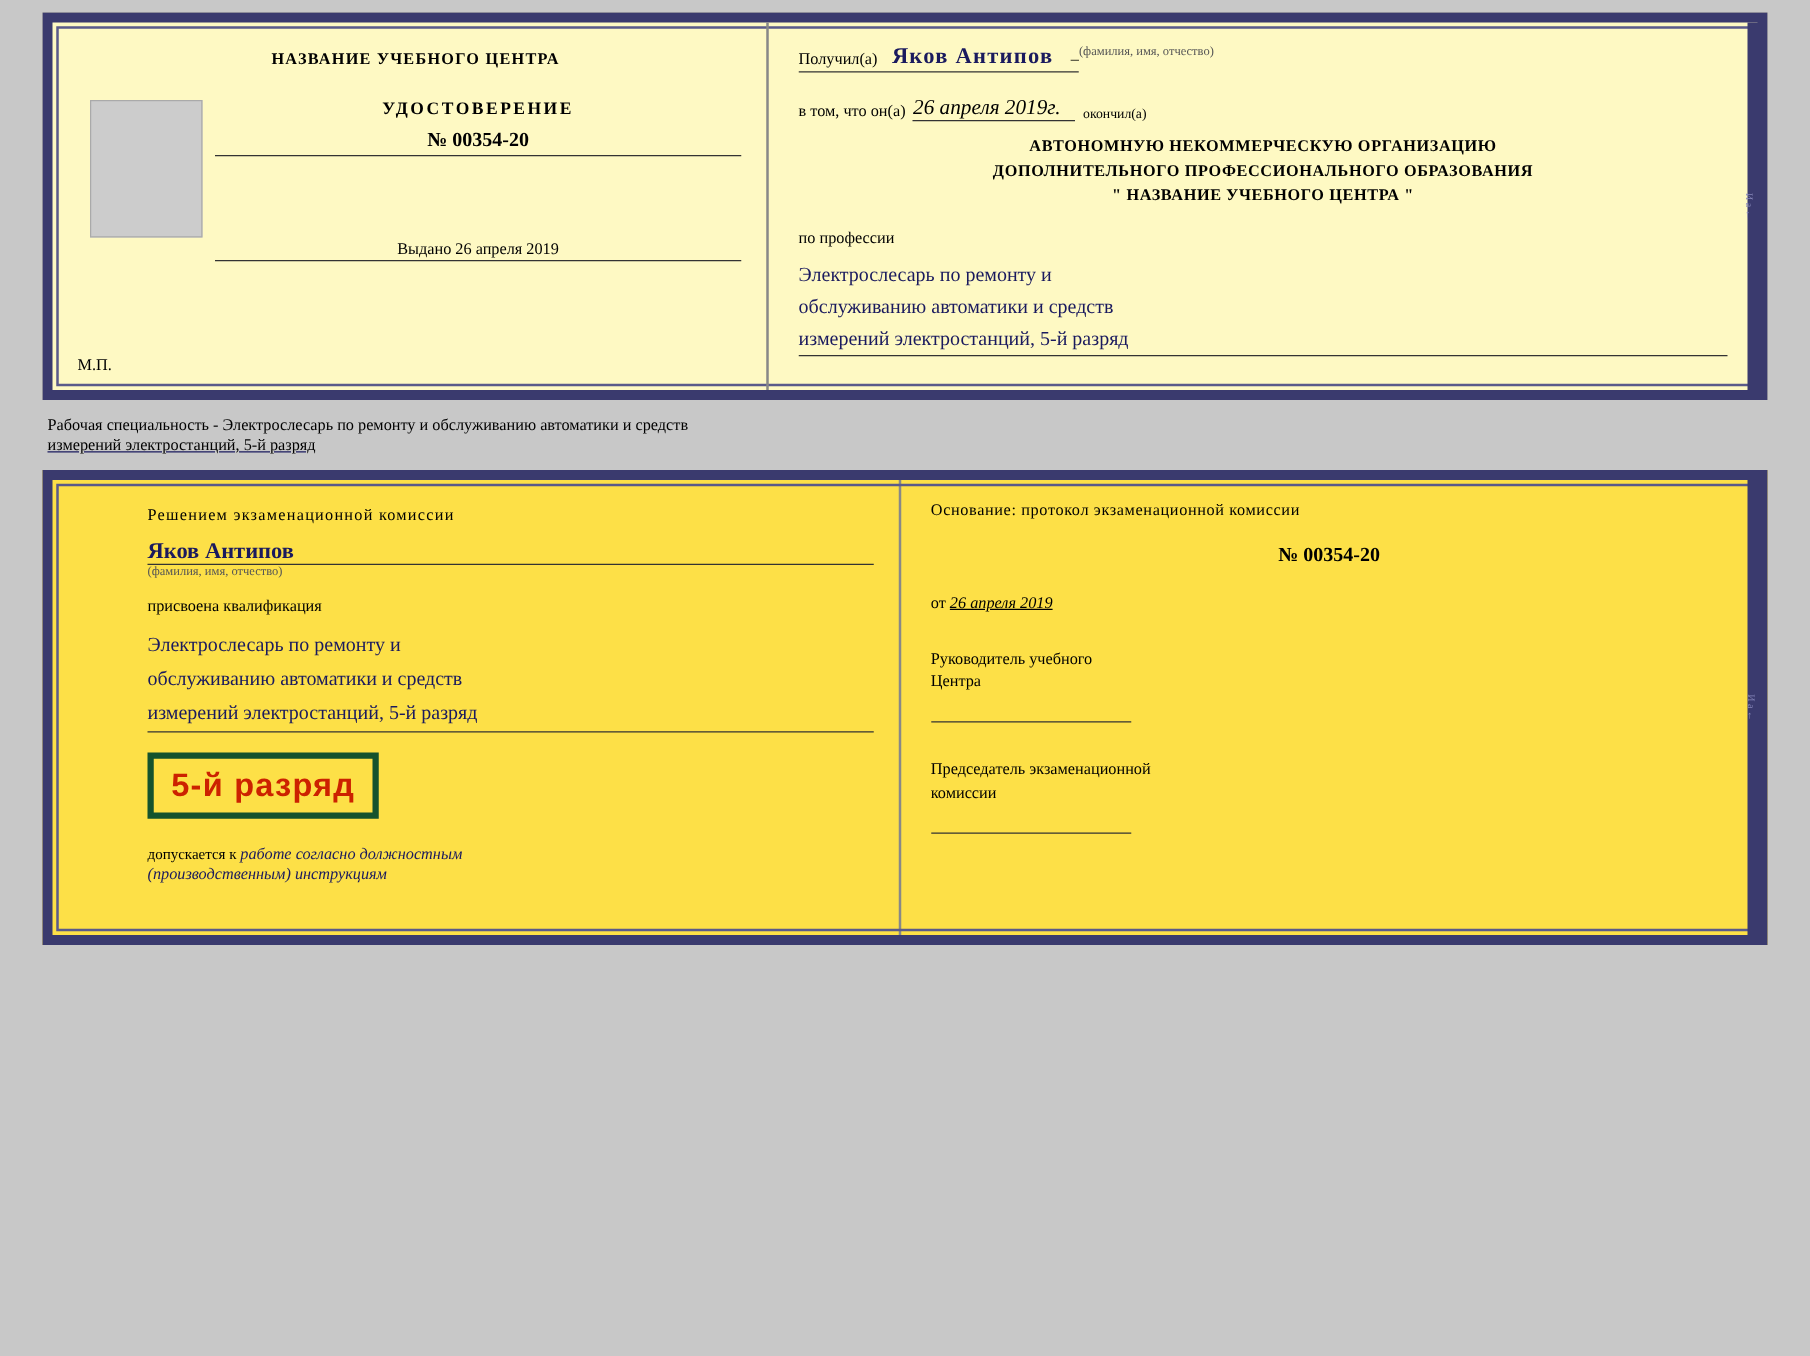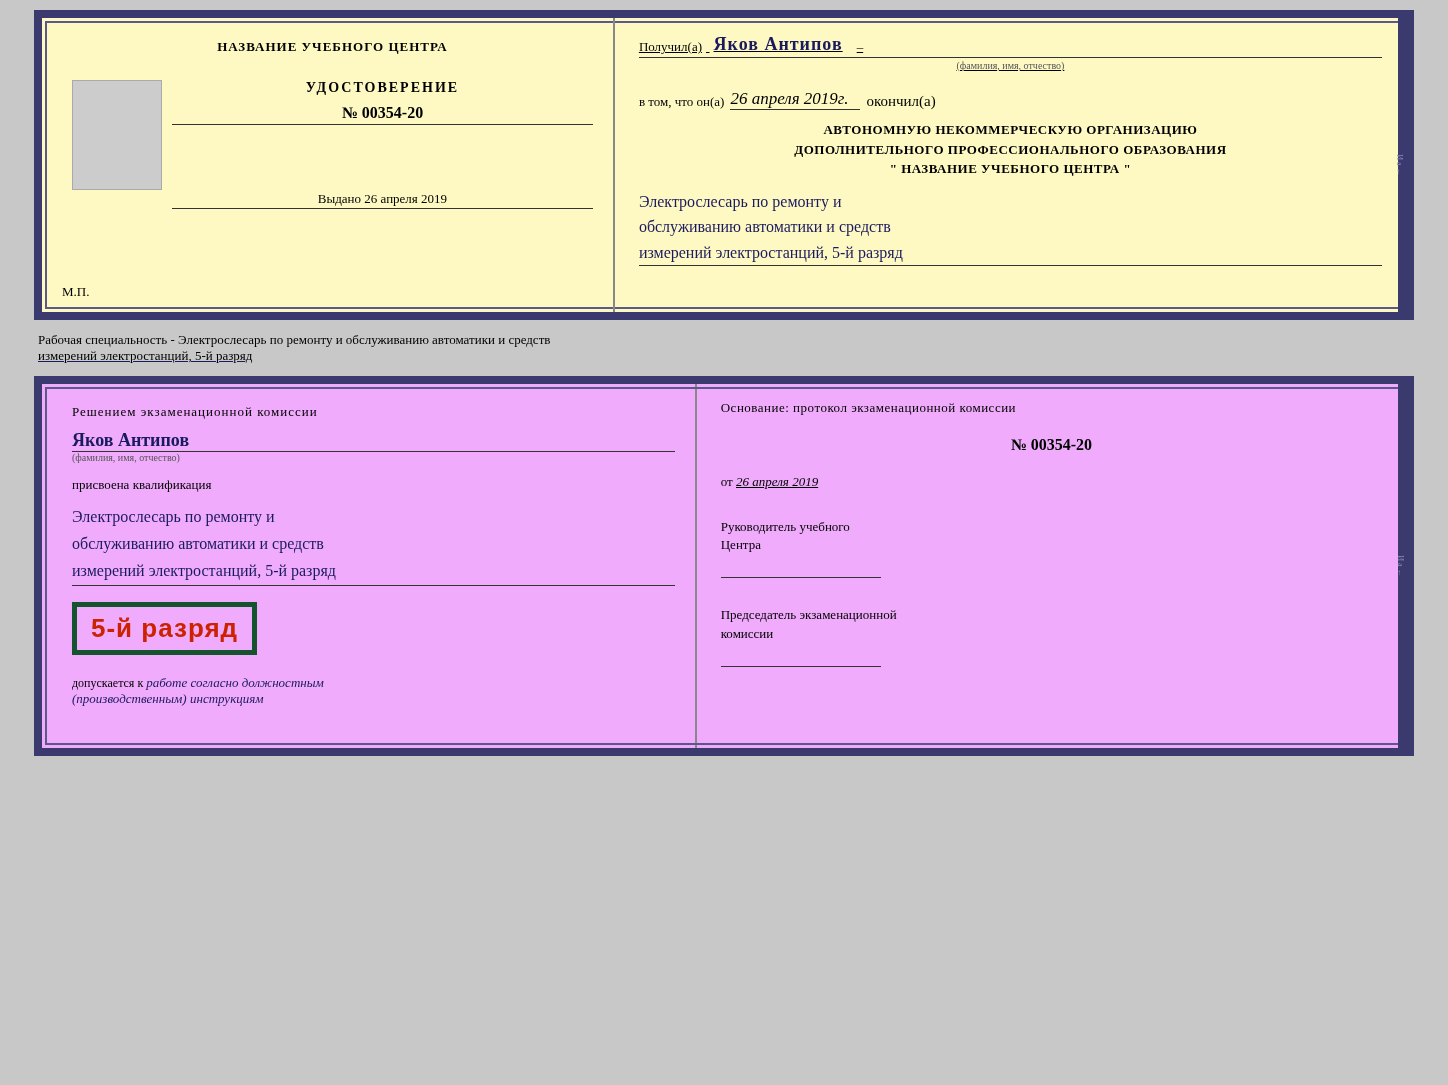--- a/index.html
+++ b/index.html
@@ -157,42 +157,40 @@
 
     .received-subtext {
       font-size: 10px;
       text-align: center;
       color: #555;
       margin-top: 2px;
     }
 
     .received-block {
       display: flex;
-      flex-direction: column;
-      text-decoration: underline;
     }
 
     .in-that-line {
       font-size: 13px;
       margin-top: 8px;
       display: flex;
       align-items: flex-end;
       gap: 6px;
     }
 
     .date-underline {
       font-style: italic;
       border-bottom: 1px solid #333;
       min-width: 130px;
       display: inline-block;
       font-size: 17px;
     }
 
     .finished-word {
-      font-size: 15px;
+      font-size: 11px;
     }
 
     .org-block {
       font-size: 13px;
       text-align: center;
       font-weight: bold;
       text-transform: uppercase;
       line-height: 1.5;
       letter-spacing: 0.5px;
     }
@@ -208,23 +206,24 @@
       color: #1a1a5e;
       line-height: 1.6;
       border-bottom: 1px solid #333;
     }
 
     
     .cert-bottom {
       display: flex;
       width: 100%;
       border: 8px solid #3a3a6e;
-      background: #f0abfc;
+      background: #fde047;
       min-height: 380px;
       position: relative;
+      padding-left: 46px;
     }
 
     .cert-bottom::before {
       content: '';
       position: absolute;
       inset: 3px;
       border: 2px solid #5a5a8a;
       pointer-events: none;
     }
 
@@ -407,20 +406,21 @@
         <span class="date-underline">26 апреля 2019г.</span>
         <span class="finished-word">окончил(а)</span>
       </div>
 
       <div class="org-block">
         <div>АВТОНОМНУЮ НЕКОММЕРЧЕСКУЮ ОРГАНИЗАЦИЮ</div>
         <div>ДОПОЛНИТЕЛЬНОГО ПРОФЕССИОНАЛЬНОГО ОБРАЗОВАНИЯ</div>
         <div>"  НАЗВАНИЕ УЧЕБНОГО ЦЕНТРА  "</div>
       </div>
 
+      <div class="profession-label">по профессии</div>
 
       <div class="profession-handwritten">
         <div>Электрослесарь по ремонту и</div>
         <div>обслуживанию автоматики и средств</div>
         <div>измерений электростанций, 5-й разряд</div>
       </div>
 
       <div class="right-side-deco">
         <span class="side-labels">И а ←</span>
       </div>

